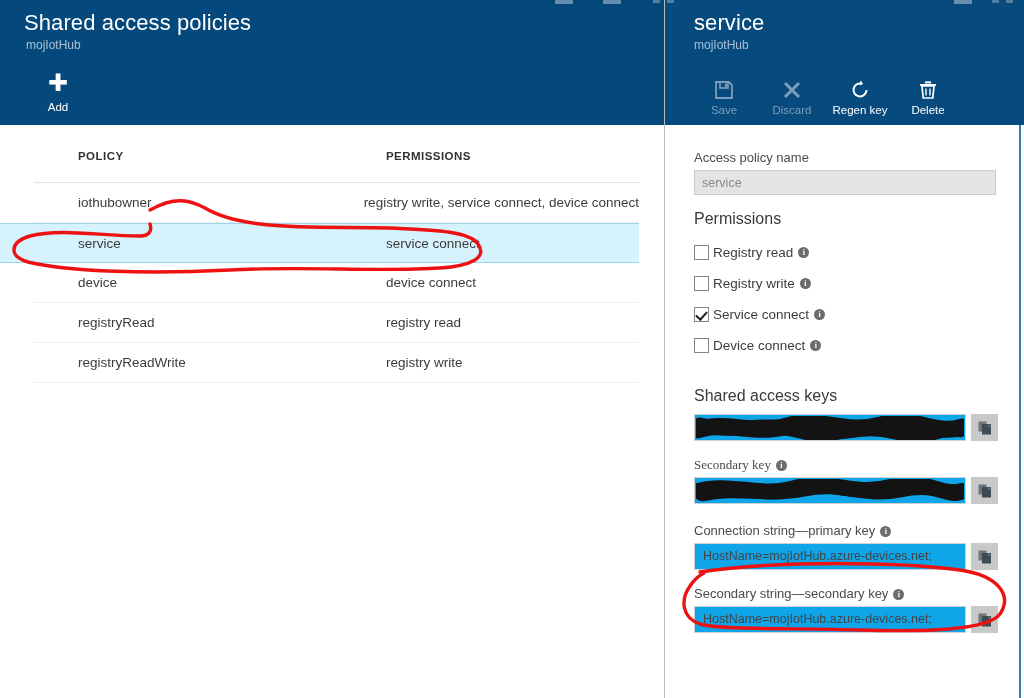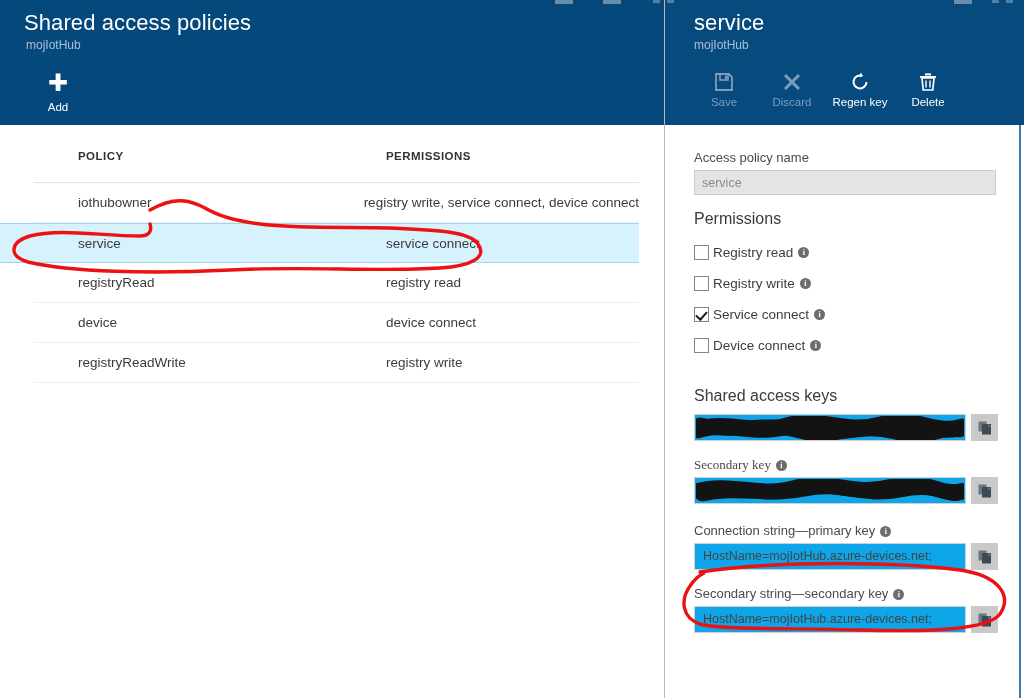--- a/index.html
+++ b/index.html
@@ -338,21 +338,21 @@
   <div class="cmdbar" style="left:24px; top:68px;">
     <button class="cmd">
       <span class="glyph">✚</span>
       <span class="clabel">Add</span>
     </button>
   </div>
 
   <div class="blade-title right-title">service</div>
   <div class="blade-subtitle right-subtitle">mojIotHub</div>
 
-  <div class="cmdbar" style="left:690px; top:68px;">
+  <div class="cmdbar" style="left:690px; top:76px;">
 
     <button class="cmd disabled">
       <svg width="22" height="22" viewBox="0 0 22 22">
         <path d="M3 3 h13 l3 3 v13 h-16 z" fill="none" stroke="#7e9dba" stroke-width="1.8"></path>
         <rect x="7" y="3" width="8" height="6" fill="none" stroke="#7e9dba" stroke-width="1.6"></rect>
         <rect x="12" y="4.6" width="2" height="3.4" fill="#7e9dba"></rect>
       </svg>
       <span class="clabel">Save</span>
     </button>
 
@@ -392,27 +392,27 @@
       <div class="td col-policy">iothubowner</div>
       <div class="td col-permissions">registry write, service connect, device connect</div>
     </div>
 
     <div class="trow selected">
       <div class="td col-policy">service</div>
       <div class="td col-permissions">service connect</div>
     </div>
 
     <div class="trow">
+      <div class="td col-policy">device</div>
+      <div class="td col-permissions">device connect</div>
+    </div>
+
+    <div class="trow">
       <div class="td col-policy">registryRead</div>
       <div class="td col-permissions">registry read</div>
-    </div>
-
-    <div class="trow">
-      <div class="td col-policy">device</div>
-      <div class="td col-permissions">device connect</div>
     </div>
 
     <div class="trow">
       <div class="td col-policy">registryReadWrite</div>
       <div class="td col-permissions">registry write</div>
     </div>
   </div>
 
   <div class="form">
 

